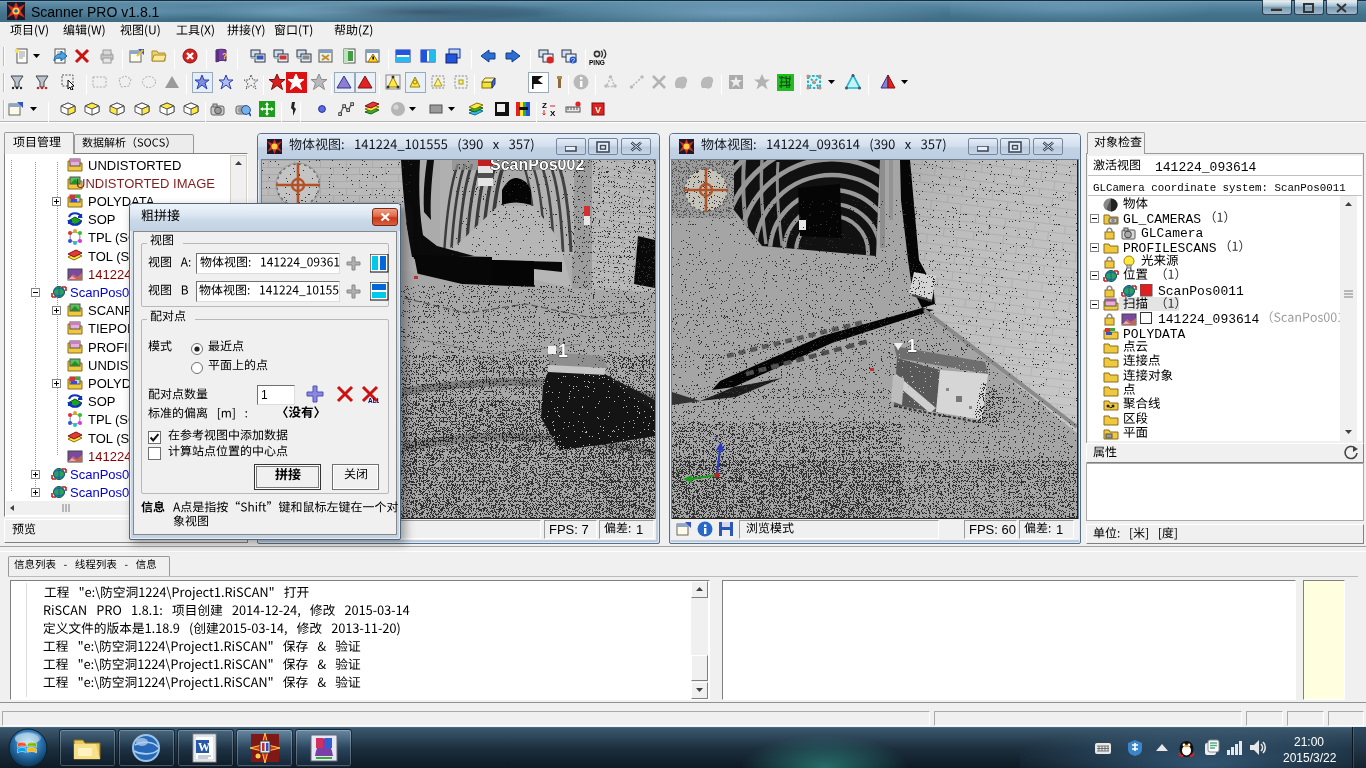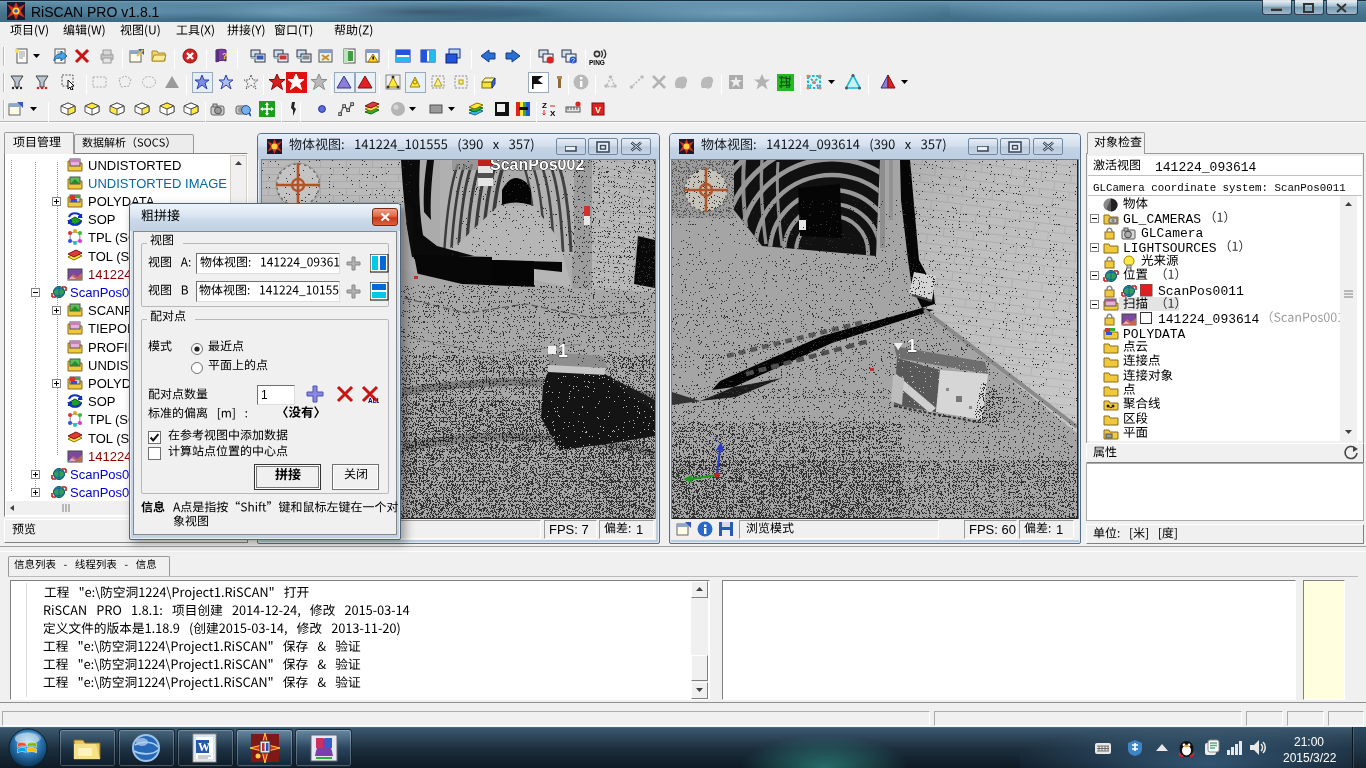--- a/index.html
+++ b/index.html
@@ -17,21 +17,21 @@
 <div class="abs" style="left:950px;top:0px;width:260px;height:22px;background:radial-gradient(ellipse at 45% 40%,rgba(130,180,210,.4),rgba(130,180,210,0) 75%)"></div>
 <div class="abs" style="left:0;top:0;width:1366px;height:1px;background:#16303f"></div>
 <div class="abs" style="left:0;top:1px;width:1366px;height:1px;background:#6f9cba"></div>
 </div>
     <svg class="abs" style="left:7px;top:2px" width="19" height="19">
 <rect x="0" y="0" width="18" height="18" fill="#1a1a2e"></rect>
 <polygon points="9,0 11.5,5.6 18,2.2 13.5,9 18,15.8 11.5,12.4 9,18 6.5,12.4 0,15.8 4.5,9 0,2.2 6.5,5.6" fill="#d92e1c"></polygon>
 <circle cx="9" cy="9" r="3.6" fill="#ffcf3f"></circle>
       <circle cx="9" cy="9" r="1.8" fill="#2e4fc4"></circle>
 </svg>
-    <div style="position:absolute;left:31px;top:4px;font:normal 14px 'Liberation Sans';color:#000;white-space:nowrap;">RiSCAN PRO v1.8.1</div>
+    <div style="position:absolute;left:31px;top:4px;font:normal 14px 'Liberation Sans';color:#000;white-space:nowrap;">Scanner PRO v1.8.1</div>
     <div class="abs" style="left:1262px;top:0px;width:30px;height:15px;
 background:linear-gradient(180deg,rgba(255,255,255,.9),rgba(215,230,242,.6) 45%,rgba(160,180,200,.5) 50%,rgba(200,215,228,.7));
 border:1px solid rgba(20,35,55,.85);border-top:none;border-radius:0 0 3px 3px"></div>
     <svg class="abs" style="left:1271px;top:8px" width="12" height="4">
       <rect x="0" y="0" width="11" height="3" fill="#333"></rect>
       <rect x="0" y="0" width="11" height="1" fill="#777"></rect>
     </svg>
     <div class="abs" style="left:1294px;top:0px;width:30px;height:15px;
 background:linear-gradient(180deg,rgba(255,255,255,.9),rgba(215,230,242,.6) 45%,rgba(160,180,200,.5) 50%,rgba(200,215,228,.7));
 border:1px solid rgba(20,35,55,.85);border-top:none;border-radius:0 0 3px 3px"></div>
@@ -573,21 +573,21 @@
       <path d="M1 4 L6 4 L7 6 L15 6 L15 14 L1 14 Z" fill="#f0c83c" stroke="#8a6d1f"></path>
       <rect x="3" y="2" width="10" height="7" fill="#e8b0d8" stroke="#555"></rect>
       <rect x="3" y="2" width="10" height="3" fill="#c880b8"></rect>
     </svg>
     <div style="position:absolute;left:88px;top:158px;font:normal 13px 'Liberation Sans';color:#000;white-space:nowrap;z-index:1;">UNDISTORTED</div>
     <svg style="position:absolute;left:67px;top:175px;z-index:1;" width="16" height="16">
       <path d="M1 4 L6 4 L7 6 L15 6 L15 14 L1 14 Z" fill="#f0c83c" stroke="#8a6d1f"></path>
       <rect x="3" y="2" width="10" height="7" fill="#58c058" stroke="#555"></rect>
       <polygon points="3,9 8,4 13,9" fill="#2a8a2a"></polygon>
     </svg>
-    <div style="position:absolute;left:88px;top:176px;font:normal 13px 'Liberation Sans';color:#0369a1;white-space:nowrap;z-index:1;">UNDISTORTED IMAGE</div>
+    <div style="position:absolute;left:76px;top:176px;font:normal 13px 'Liberation Sans';color:#7f1d1d;white-space:nowrap;z-index:1;">UNDISTORTED IMAGE</div>
     <svg style="position:absolute;left:52px;top:197px;z-index:1;" width="9" height="9">
       <rect x="0.5" y="0.5" width="8" height="8" fill="#fff" stroke="#848484"></rect>
       <path d="M2 4.5 L7 4.5" stroke="#000"></path>
       <path d="M4.5 2 L4.5 7" stroke="#000"></path>
     </svg>
     <svg style="position:absolute;left:67px;top:193px;z-index:1;" width="16" height="16">
       <path d="M1 4 L6 4 L7 6 L15 6 L15 14 L1 14 Z" fill="#f0c83c" stroke="#8a6d1f"></path>
       <rect x="3" y="2" width="10" height="7" fill="#d0d0d0" stroke="#555"></rect>
       <rect x="3" y="2" width="5" height="4" fill="#e03030"></rect>
       <rect x="8" y="2" width="5" height="3" fill="#30b030"></rect>
@@ -1277,21 +1277,21 @@
       <rect x="3" y="3" width="4" height="3" fill="#bbb" stroke="#555"></rect>
     </svg>
     <div style="position:absolute;left:1141px;top:226px;font:normal 13px 'Liberation Mono';color:#000;white-space:nowrap;">GLCamera</div>
     <svg style="position:absolute;left:1090px;top:243px;z-index:2;" width="9" height="9">
       <rect x="0.5" y="0.5" width="8" height="8" fill="#fff" stroke="#848484"></rect>
       <path d="M2 4.5 L7 4.5" stroke="#000"></path>
     </svg>
     <svg style="position:absolute;left:1103px;top:240px;z-index:2;" width="16" height="15">
       <path d="M1 4 L6 4 L7 6 L15 6 L15 13 L1 13 Z" fill="#f0c83c" stroke="#8a6d1f"></path>
     </svg>
-    <div style="position:absolute;left:1123px;top:241px;font:normal 13px 'Liberation Mono';color:#000;white-space:nowrap;">LIGHTSOURCES</div>
+    <div style="position:absolute;left:1123px;top:241px;font:normal 13px 'Liberation Mono';color:#000;white-space:nowrap;">PROFILESCANS</div>
     <div style="position:absolute;left:1219px;top:241px;z-index:2;">
       <svg class="" width="33" height="16" style="overflow:visible">
         <g fill="#333" transform="translate(0,9.8) scale(0.012500,-0.012500)">
           <use href="#g29" x="0"></use>
           <use href="#g40" x="1000"></use>
           <use href="#g33" x="1555"></use>
         </g>
       </svg>
     </div>
     <svg style="position:absolute;left:1103px;top:254px;z-index:2;" width="14" height="15">

